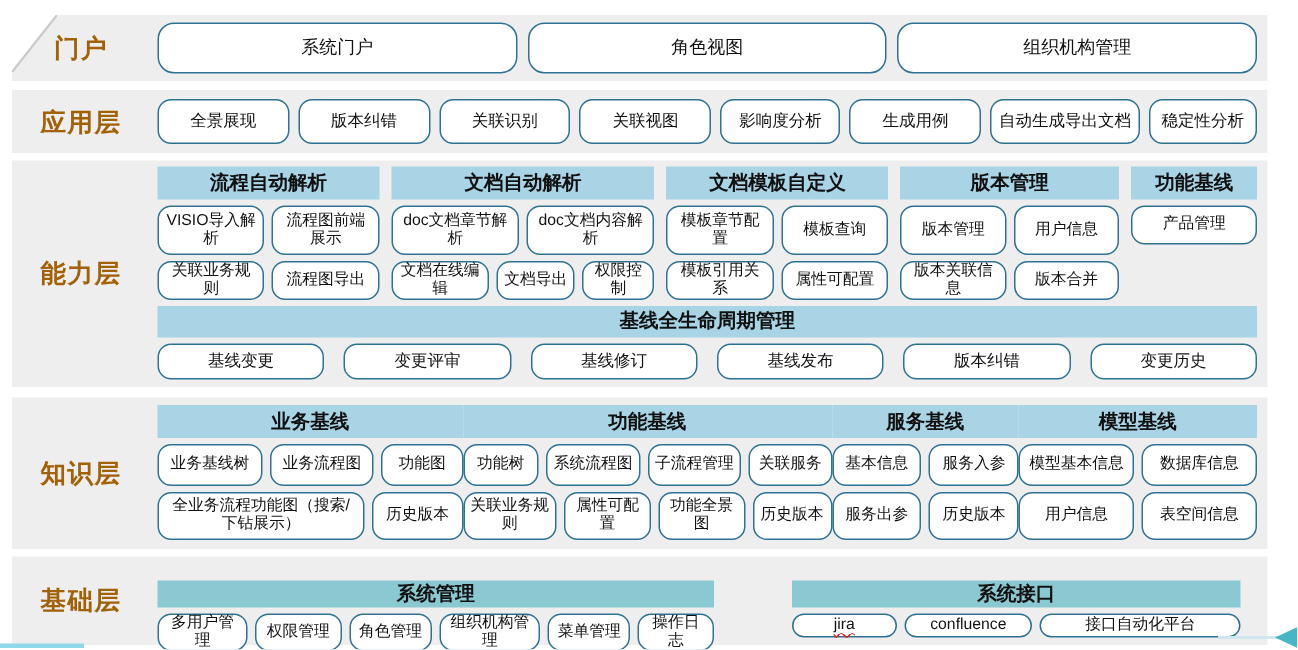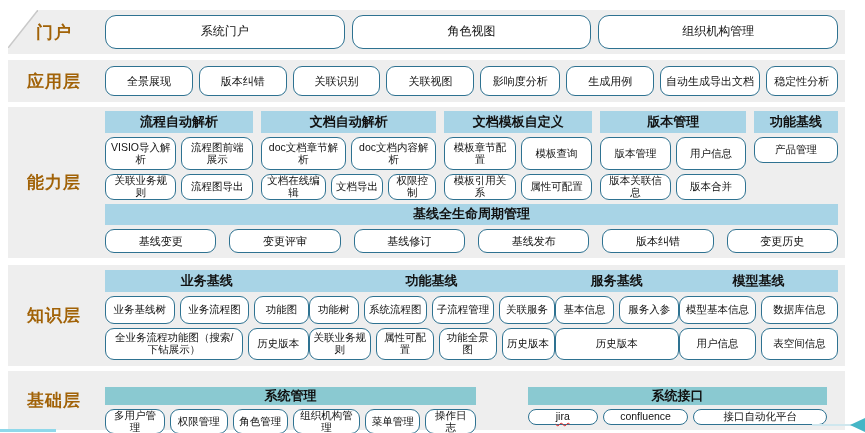--- a/index.html
+++ b/index.html
@@ -195,20 +195,21 @@
           <div class="btn sm" style="flex:0.9">历史版本</div>
         </div>
       </div>
       <div class="group" style="flex:120">
         <div class="hdr">服务基线</div>
         <div class="row r1">
           <div class="btn sm">基本信息</div>
           <div class="btn sm">服务入参</div>
         </div>
         <div class="row r2">
+          <div class="btn sm">服务出参</div>
           <div class="btn sm">历史版本</div>
         </div>
       </div>
       <div class="group" style="flex:153">
         <div class="hdr">模型基线</div>
         <div class="row r1">
           <div class="btn sm">模型基本信息</div>
           <div class="btn sm">数据库信息</div>
         </div>
         <div class="row r2">

